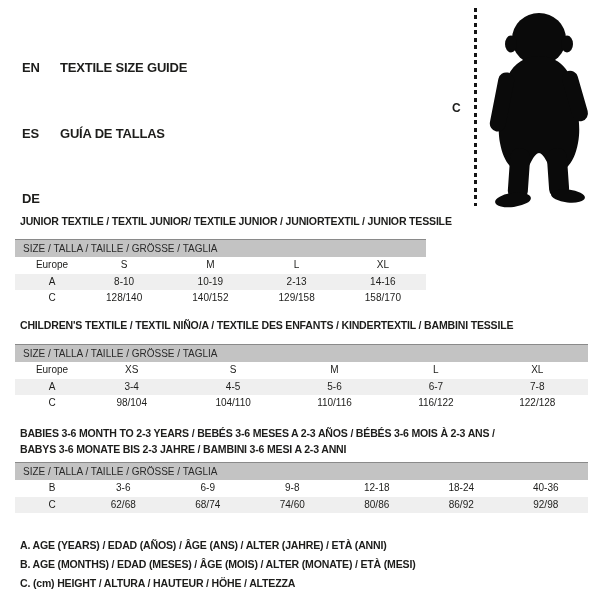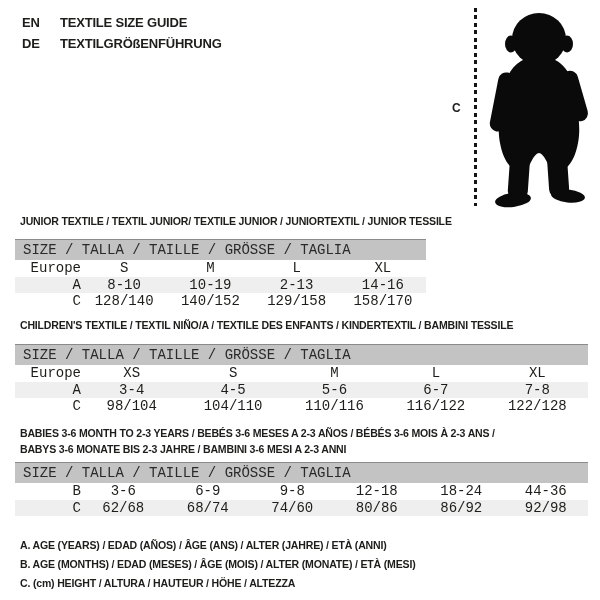--- a/index.html
+++ b/index.html
@@ -3,57 +3,60 @@
 <meta charset="utf-8">
 <style>
   html,body{margin:0;padding:0;}
   body{
     width:600px;height:600px;background:#ffffff;position:relative;overflow:hidden;
     font-family:"Liberation Sans",sans-serif;color:#1d1d1b;
     -webkit-font-smoothing:antialiased;
   }
   
   .lang-block{position:absolute;left:22px;top:12px;font-weight:700;font-size:13px;letter-spacing:-0.2px;}
-  .lang-row{display:flex;height:20.8px;align-items:center;white-space:nowrap;}
+  .lang-row{display:flex;height:20.8px;align-items:center;white-space:nowrap;margin-top:45px;}
   .lang-code{width:38px;flex:0 0 38px;}
   
   .dash-line{position:absolute;left:474px;top:8px;width:2.5px;height:198px;
     background:repeating-linear-gradient(to bottom,#141414 0 4px,transparent 4px 7.5px);}
   .fig-label{position:absolute;left:452px;top:101px;font-weight:700;font-size:12px;}
   .toddler{position:absolute;left:482px;top:6px;}
   
   .tbl-title{position:absolute;left:20px;font-weight:700;font-size:11px;letter-spacing:-0.2px;
     transform:scaleX(0.96);transform-origin:0 50%;white-space:nowrap;}
   .t1{top:215px;} .t2{top:319px;}
   .t3{top:426px;line-height:15.5px;transform-origin:0 0;}
   
   .tblwrap{position:absolute;left:15px;}
   .w1{top:239px;width:411px;} .w2{top:344px;width:573px;} .w3{top:462px;width:573px;}
-  table{width:100%;border-collapse:collapse;table-layout:fixed;font-size:14px;color:#1d1d1b;font-family:Liberation Mono, monospace;}
+  table{width:100%;border-collapse:collapse;table-layout:fixed;font-size:10px;color:#1d1d1b;}
   col.c0{width:66px;}
   tr.band td{background:#c3c3c3;border-top:1px solid #8a8a8a;text-align:left;
     padding:2px 8px;height:13px;color:#2a2a2a;white-space:nowrap;overflow:hidden;}
   tbody td{text-align:center;padding:2px 0;height:12px;line-height:12.5px;white-space:nowrap;}
-  tbody td.rowlabel{text-align:right;padding-left:8px;}
+  tbody td.rowlabel{text-align:center;padding-left:8px;}
   tr.alt td{background:#efefef;}
   
   .footnotes{position:absolute;left:20px;top:536px;font-weight:700;font-size:11px;
     line-height:19px;letter-spacing:-0.2px;transform:scaleX(0.96);transform-origin:0 0;white-space:nowrap;}
 </style>
 </head>
 <body>
 
 <div class="lang-block">
   <div class="lang-row">
     <span class="lang-code">EN</span>
     <span class="lang-title">TEXTILE SIZE GUIDE</span>
   </div>
   <div class="lang-row">
+    <span class="lang-code">ES</span>
+    <span class="lang-title">GUÍA DE TALLAS</span>
+  </div>
+  <div class="lang-row">
     <span class="lang-code">DE</span>
-    <span class="lang-title">TEXTILGRÖßENFÜHRUNG</span>
   </div>
 </div>
 
 <div class="dash-line"></div>
 <div class="fig-label">C</div>
 <svg class="toddler" width="115" height="202" viewBox="0 0 115 202" aria-hidden="true">
   <g fill="#0a0a0a">
     <ellipse cx="57" cy="33" rx="27" ry="26"></ellipse>
     <ellipse cx="29" cy="38" rx="6" ry="8.5"></ellipse>
     <ellipse cx="85" cy="38" rx="6" ry="8.5"></ellipse>
@@ -174,21 +177,21 @@
       </tr>
     </thead>
     <tbody class="data-rows">
         <tr>
           <td class="rowlabel">B</td>
           <td>3-6</td>
           <td>6-9</td>
           <td>9-8</td>
           <td>12-18</td>
           <td>18-24</td>
-          <td>44-36</td>
+          <td>40-36</td>
         </tr>
         <tr class="alt">
           <td class="rowlabel">C</td>
           <td>62/68</td>
           <td>68/74</td>
           <td>74/60</td>
           <td>80/86</td>
           <td>86/92</td>
           <td>92/98</td>
         </tr>

